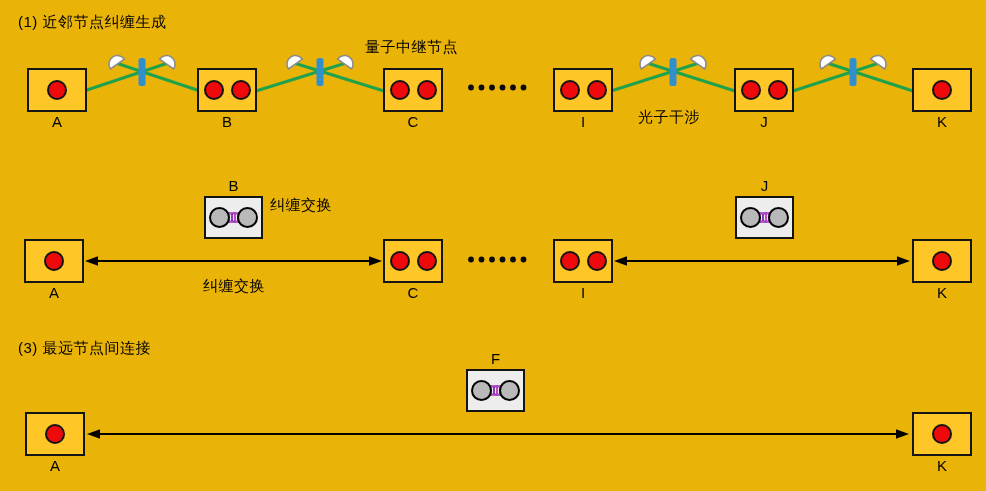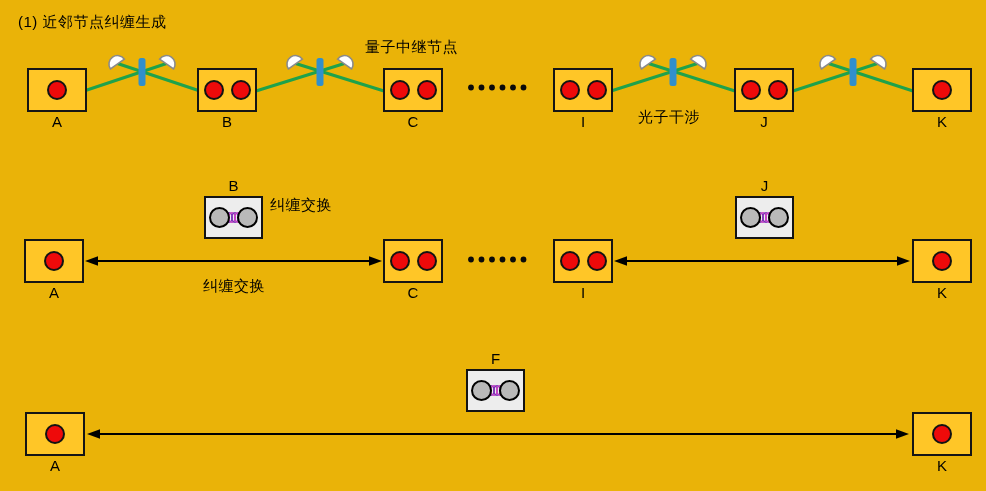--- a/index.html
+++ b/index.html
@@ -226,20 +226,21 @@
       </div>
     <div class="nlabel">I</div>
   </div>
   <div class="node" style="left:912px;top:239px">
     <div class="nbox">
         <span class="qdot"></span>
       </div>
     <div class="nlabel">K</div>
   </div>
 
+  <div class="sec-title" style="left:18px;top:339px">(3) 最远节点间连接</div>
 
   <div class="swap" style="left:466px;top:350px">
     <div class="slabel">F</div>
     <div class="sbox">
       <svg width="55" height="39" viewBox="0 0 55 39">
         <ellipse cx="23" cy="19.5" rx="3.2" ry="4.8" fill="none" stroke="#7B2FB5" stroke-width="1.4"></ellipse>
         <ellipse cx="26" cy="19.5" rx="3.2" ry="4.8" fill="none" stroke="#C238C2" stroke-width="1.4"></ellipse>
         <ellipse cx="29" cy="19.5" rx="3.2" ry="4.8" fill="none" stroke="#7B2FB5" stroke-width="1.4"></ellipse>
         <ellipse cx="32" cy="19.5" rx="3.2" ry="4.8" fill="none" stroke="#C238C2" stroke-width="1.4"></ellipse>
         <circle cx="13.5" cy="19.5" r="9.5" fill="#B9B9B9" stroke="#000" stroke-width="2"></circle>

